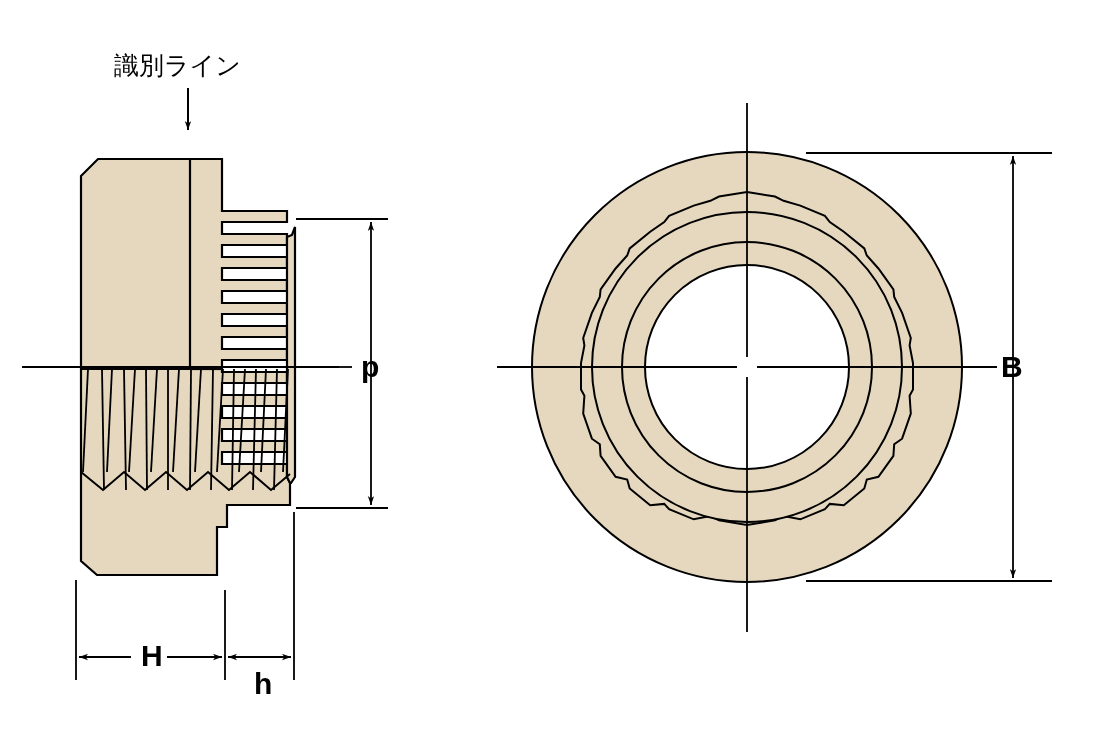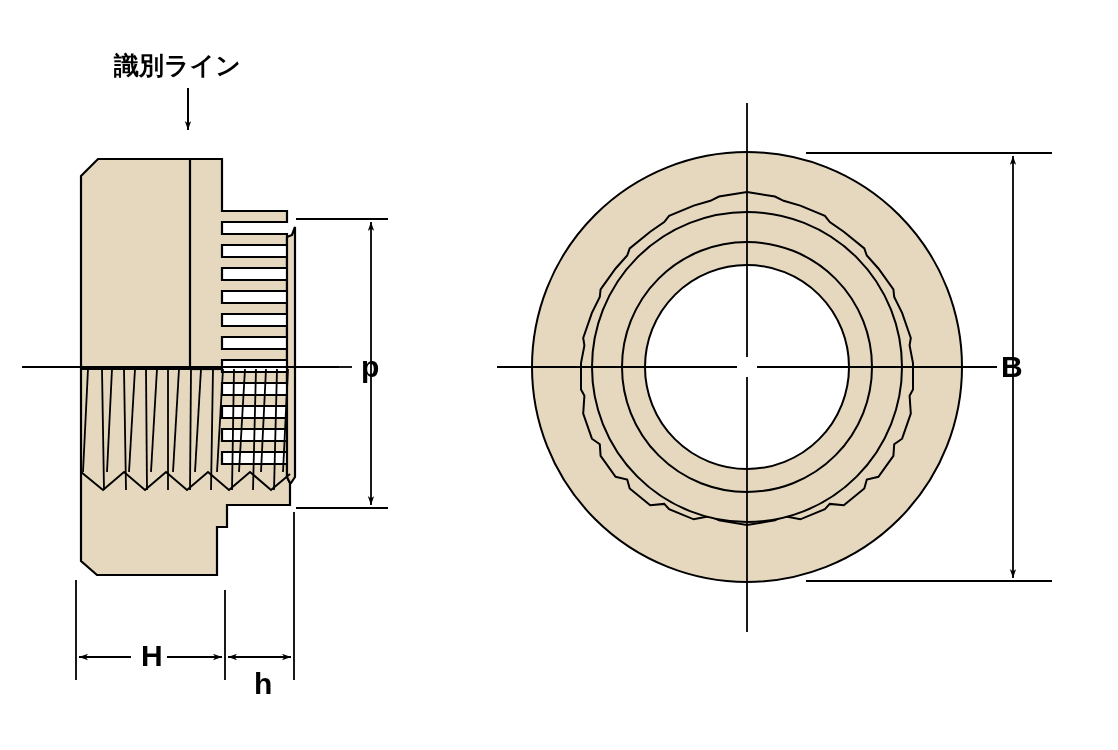--- a/index.html
+++ b/index.html
@@ -28,21 +28,21 @@
     display: block;
   }
   .lbl {
     position: absolute;
     font-family: "Liberation Sans", sans-serif;
     color: #000000;
     white-space: nowrap;
     line-height: 1;
   }
   .lbl-jp {
-    font-weight: bold;
+    font-weight: normal;
     font-size: 25px;
     letter-spacing: 0px;
   }
   .lbl-dim {
     font-weight: bold;
     font-size: 30px;
   }
 </style>
 </head>
 <body>

